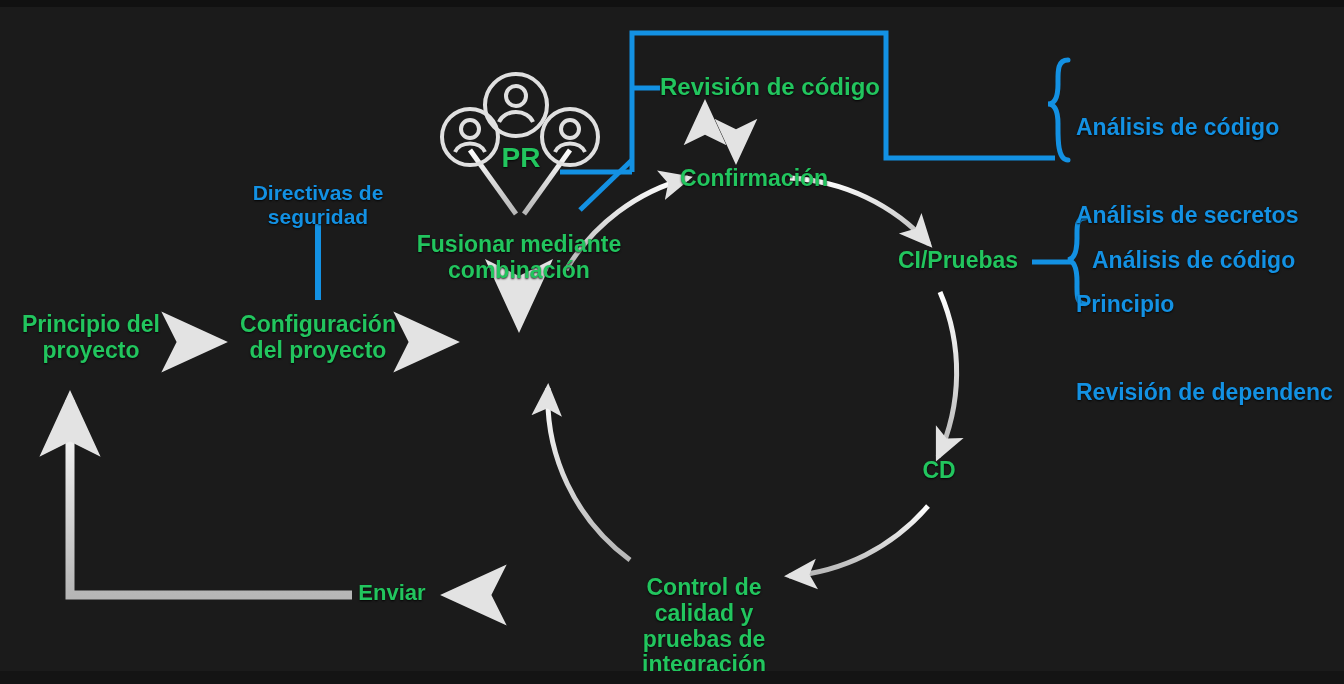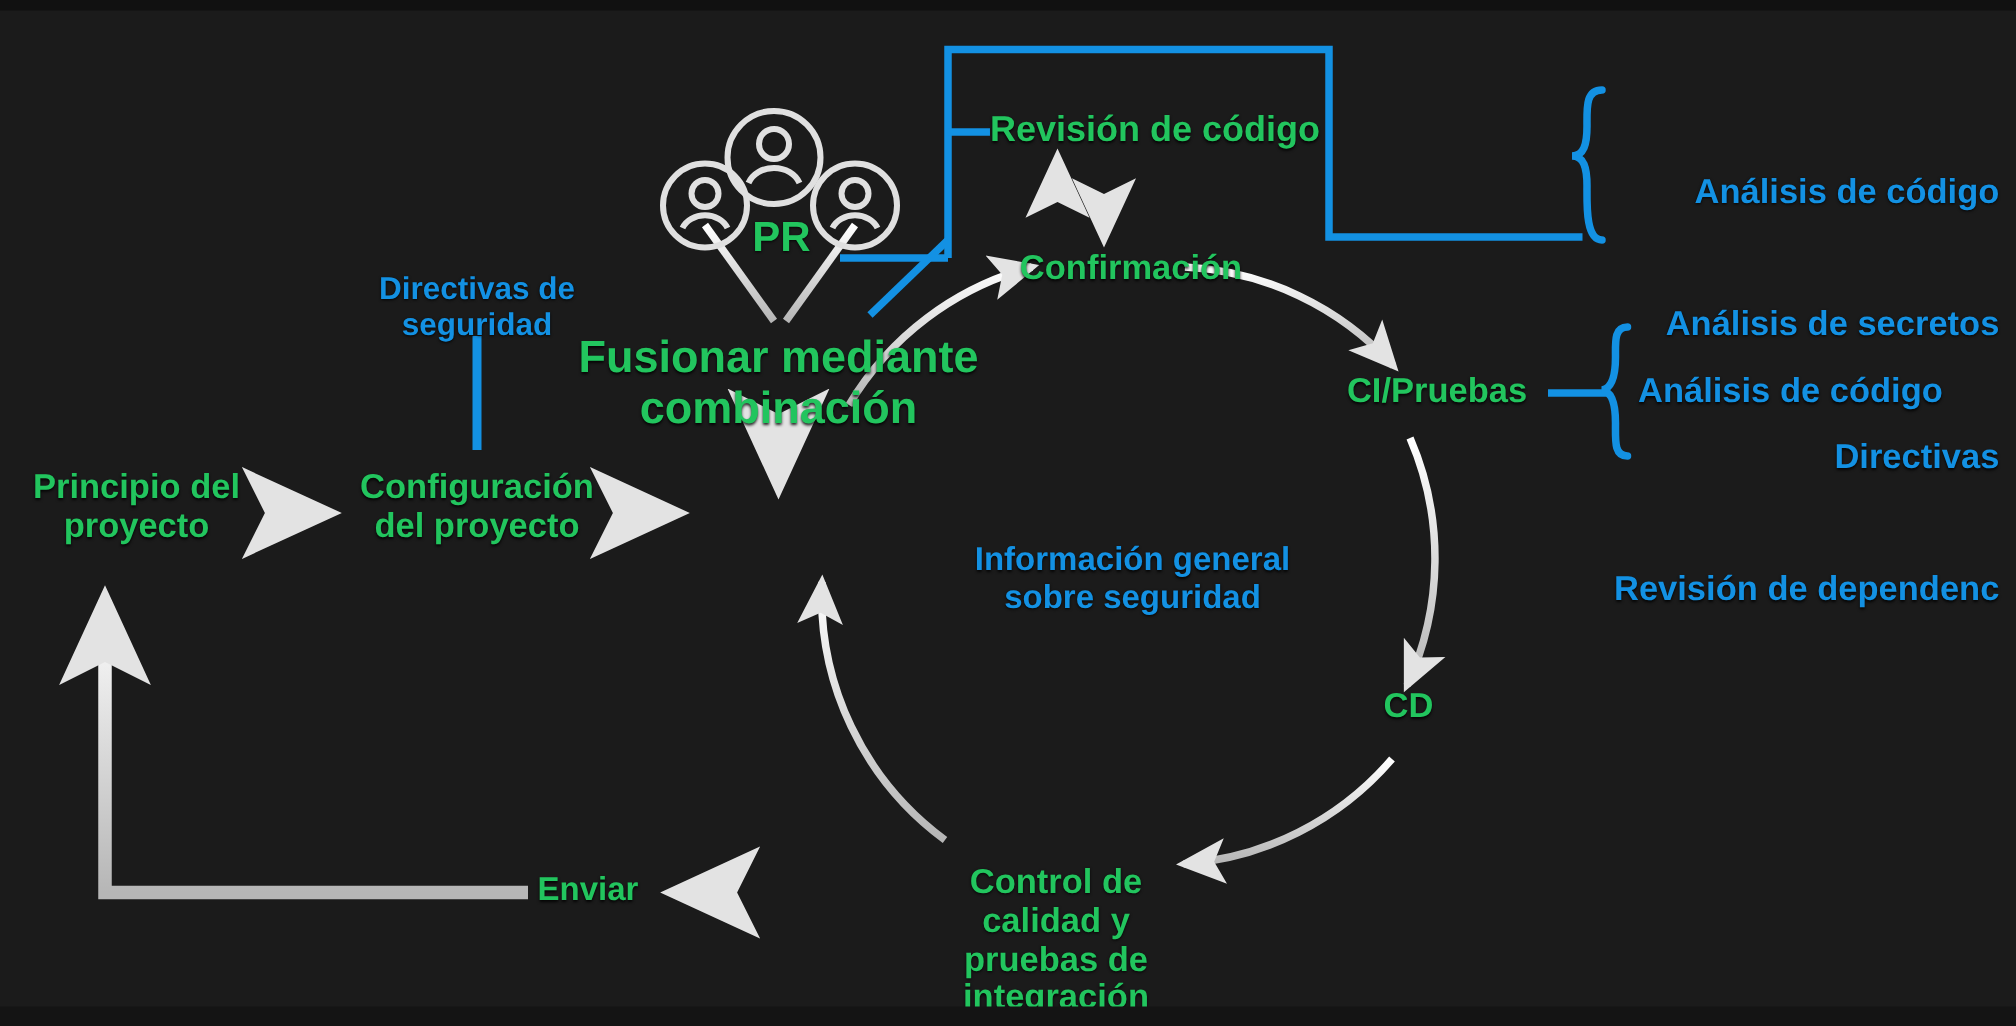--- a/index.html
+++ b/index.html
@@ -44,21 +44,21 @@
     position: absolute;
     font-weight: bold;
     line-height: 1.12;
     white-space: pre;
     z-index: 20;
     text-shadow: 0 1px 2px rgba(0,0,0,0.85);
   }
   .lbl.w { color: #22c55e; }
   .lbl.b { color: #1391e3; }
   .ctr { text-align: center; transform: translateX(-50%); }
-  .lft { text-align: right; }
+  .lft { text-align: left; }
 </style>
 </head>
 <body>
 
 <div id="stage">
 
   <svg class="layer" viewBox="0 0 1344 684">
     <g fill="none" stroke="#1391e3" stroke-width="5" stroke-linecap="butt" stroke-linejoin="miter">
 
       <path d="M 632 172 L 632 33 L 886 33 L 886 158 L 1055 158"></path>
@@ -150,46 +150,44 @@
 
   <div class="lbl w ctr" style="left:318px; top:312px; font-size:23px;">Configuración
 del proyecto</div>
 
   <div class="lbl w ctr" style="left:91px; top:312px; font-size:23px;">Principio del
 proyecto</div>
 
   <div class="lbl b ctr" style="left:318px; top:181px; font-size:21px;">Directivas de
 seguridad</div>
 
-  <div class="lbl w ctr" style="left:519px; top:222px; font-size:30px;">Fusionar mediante
+  <div class="lbl w ctr" style="left:519px; top:232px; font-size:23px;">Fusionar mediante
 combinación</div>
 
   <div class="lbl w ctr" style="left:521px; top:142px; font-size:28px;">PR</div>
 
 
   <div class="lbl w ctr" style="left:754px; top:166px; font-size:23px;">Confirmación</div>
 
   <div class="lbl w ctr" style="left:770px; top:74px; font-size:24px;">Revisión de código</div>
 
   <div class="lbl w ctr" style="left:958px; top:248px; font-size:23px;">CI/Pruebas</div>
 
   <div class="lbl w ctr" style="left:939px; top:458px; font-size:23px;">CD</div>
 
   <div class="lbl w ctr" style="left:704px; top:575px; font-size:23px;">Control de
 calidad y
 pruebas de
 integración</div>
 
   <div class="lbl w ctr" style="left:392px; top:581px; font-size:22px;text-align:center;">Enviar</div>
 
-  <div class="lbl b ctr" style="left:755px; top:361px; font-size:22px;">Información general
-sobre seguridad</div>
 
   <div class="lbl b lft" style="left:1092px; top:248px; font-size:23px;">Análisis de código</div>
 
   <div class="lbl b lft" style="left:1076px; top:54px; font-size:23px; line-height:1.28;">
     <div>Análisis de código</div>
     <div>Análisis de secretos</div>
-    <div>Directivas</div>
+    <div>Principio</div>
     <div>Revisión de dependenc</div>
   </div>
 
 </div>
 
 </body></html>

